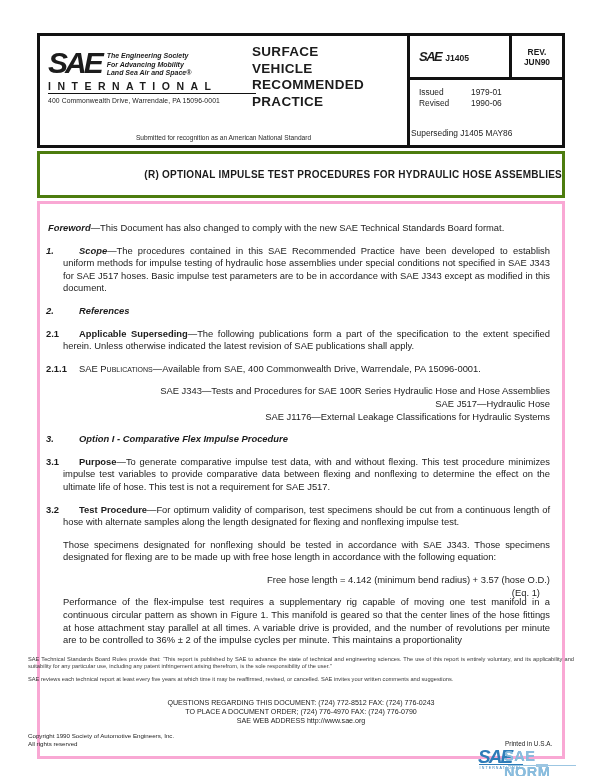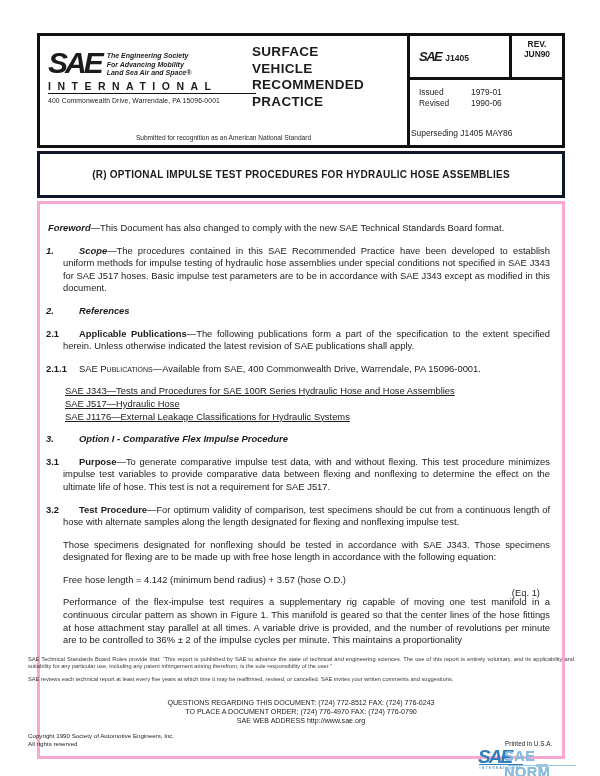--- a/index.html
+++ b/index.html
@@ -31,51 +31,51 @@
   }
   .submitted {
     position:absolute; bottom:4px; left:0; width:100%;
     text-align:center; font-size:6.6px; color:#2a2a2a;
   }
   .hdr-right { flex:1; display:flex; flex-direction:column; }
   .hdr-right-top { display:flex; border-bottom:3px solid #111; height:44px; }
   .doc-code { flex:1; border-right:3px solid #111; display:flex; align-items:center; padding-left:9px; }
   .doc-code .sae-small { font-size:13px; font-weight:bold; font-style:italic; letter-spacing:-1.5px; padding-right:4px; }
   .doc-code .code-num { font-size:8.6px; padding-top:2px;font-weight:bold; }
-  .rev-box { width:50px; text-align:center; font-weight:bold; font-size:8.4px; line-height:10px; padding-top:3px; }
+  .rev-box { width:50px; text-align:center; font-weight:bold; font-size:8.4px; line-height:10px; padding-top:11px; }
   .hdr-right-bottom { flex:1; padding:7px 20px 0 9px; font-size:8.4px; line-height:11px; position:relative; }
   .issue-row { display:flex; }
   .issue-row .lbl { width:52px; }
   .superseding { position:absolute; left:1px; bottom:6px; font-size:8.4px; }
 
   
   .title-box {
-    margin-top:3px; border:3px solid #0f172a; height:47px;
-    display:flex; align-items:center; justify-content:center;
+    margin-top:3px; border:3px solid #4d7c0f; height:47px;
+    display:flex; align-items:center; justify-content:flex-end;
     font-size:10px; font-weight:bold; letter-spacing:0.25px; text-align:center;
   }
 
   
   .main-box {
     margin-top:3px; border:3px solid #f9a8d4; height:558px;
     padding:18px 12px 0 6px; overflow:hidden;
     font-size:9.4px; line-height:12.6px;
   }
   .para { text-align:justify; margin-bottom:10px; }
   .foreword { margin-left:2px; }
   .sec { position:relative; margin-left:17px; text-indent:16px; }
   .sec .num { position:absolute; left:-17px; top:0; font-weight:bold; text-indent:0; }
   .num-italic { font-style:italic; }
   .lead { font-weight:bold; }
   .lead-italic { font-weight:bold; font-style:italic; }
   .lead-caps { font-variant:small-caps; }
   .plain-para { margin-left:17px; }
-  .pubs { margin-left:19px; text-align:left;text-decoration:underline; }
+  .pubs { margin-left:49px; text-align:right; }
   .pub-line { white-space:nowrap; }
-  .eq-row { position:relative; margin-left:17px; text-align:left; }
+  .eq-row { position:relative; margin-left:17px; text-align:right; }
   .eq-label { position:absolute; right:10px; top:13px; }
 
   
   .footer-fine { position:absolute; left:28px; top:656px; width:546px; font-size:5.7px; line-height:7.2px; color:#3a3a3a; text-align:justify; }
   .footer-fine p { margin-bottom:6px; }
   .contact { position:absolute; left:28px; top:699px; width:546px; text-align:center; font-size:7.1px; font-weight:normal; line-height:8.8px; }
   .copyright { position:absolute; left:28px; top:732px; font-size:6.2px; line-height:7.6px; }
   .printed { position:absolute; left:505px; top:740px; font-size:6.4px; }
   .stamp { position:absolute; left:478px; top:745px; width:100px; height:28px; }
   .stamp-sae { position:absolute; left:0; top:1px; font-size:19px; font-weight:bold; font-style:italic; letter-spacing:-2px; color:#2e7cb8; z-index:1; }
@@ -140,21 +140,21 @@
     <span>(R) OPTIONAL IMPULSE TEST PROCEDURES FOR HYDRAULIC HOSE ASSEMBLIES</span>
   </div>
 
   <div class="main-box">
     <div class="para foreword"><span class="lead-italic">Foreword</span><span>—This Document has also changed to comply with the new SAE Technical Standards Board format.</span></div>
 
     <div class="para sec"><span class="num num-italic">1.</span><span class="lead-italic">Scope</span><span>—The procedures contained in this SAE Recommended Practice have been developed to establish uniform methods for impulse testing of hydraulic hose assemblies under special conditions not specified in SAE J343 for SAE J517 hoses.  Basic impulse test parameters are to be in accordance with SAE J343 except as modified in this document.</span></div>
 
     <div class="para sec"><span class="num num-italic">2.</span><span class="lead-italic">References</span></div>
 
-    <div class="para sec"><span class="num">2.1</span><span class="lead">Applicable Publications</span><span>—The following publications form a part of the specification to the extent specified herein.  Unless otherwise indicated the latest revision of SAE publications shall apply.</span></div>
+    <div class="para sec"><span class="num">2.1</span><span class="lead">Applicable Superseding</span><span>—The following publications form a part of the specification to the extent specified herein.  Unless otherwise indicated the latest revision of SAE publications shall apply.</span></div>
 
     <div class="para sec"><span class="num">2.1.1</span><span class="lead-caps">SAE Publications</span><span>—Available from SAE, 400 Commonwealth Drive, Warrendale, PA 15096-0001.</span></div>
 
     <div class="para pubs">
       <div class="pub-line">SAE J343—Tests and Procedures for SAE 100R Series Hydraulic Hose and Hose Assemblies</div>
       <div class="pub-line">SAE J517—Hydraulic Hose</div>
       <div class="pub-line">SAE J1176—External Leakage Classifications for Hydraulic Systems</div>
     </div>
 
     <div class="para sec"><span class="num num-italic">3.</span><span class="lead-italic">Option I - Comparative Flex Impulse Procedure</span></div>

